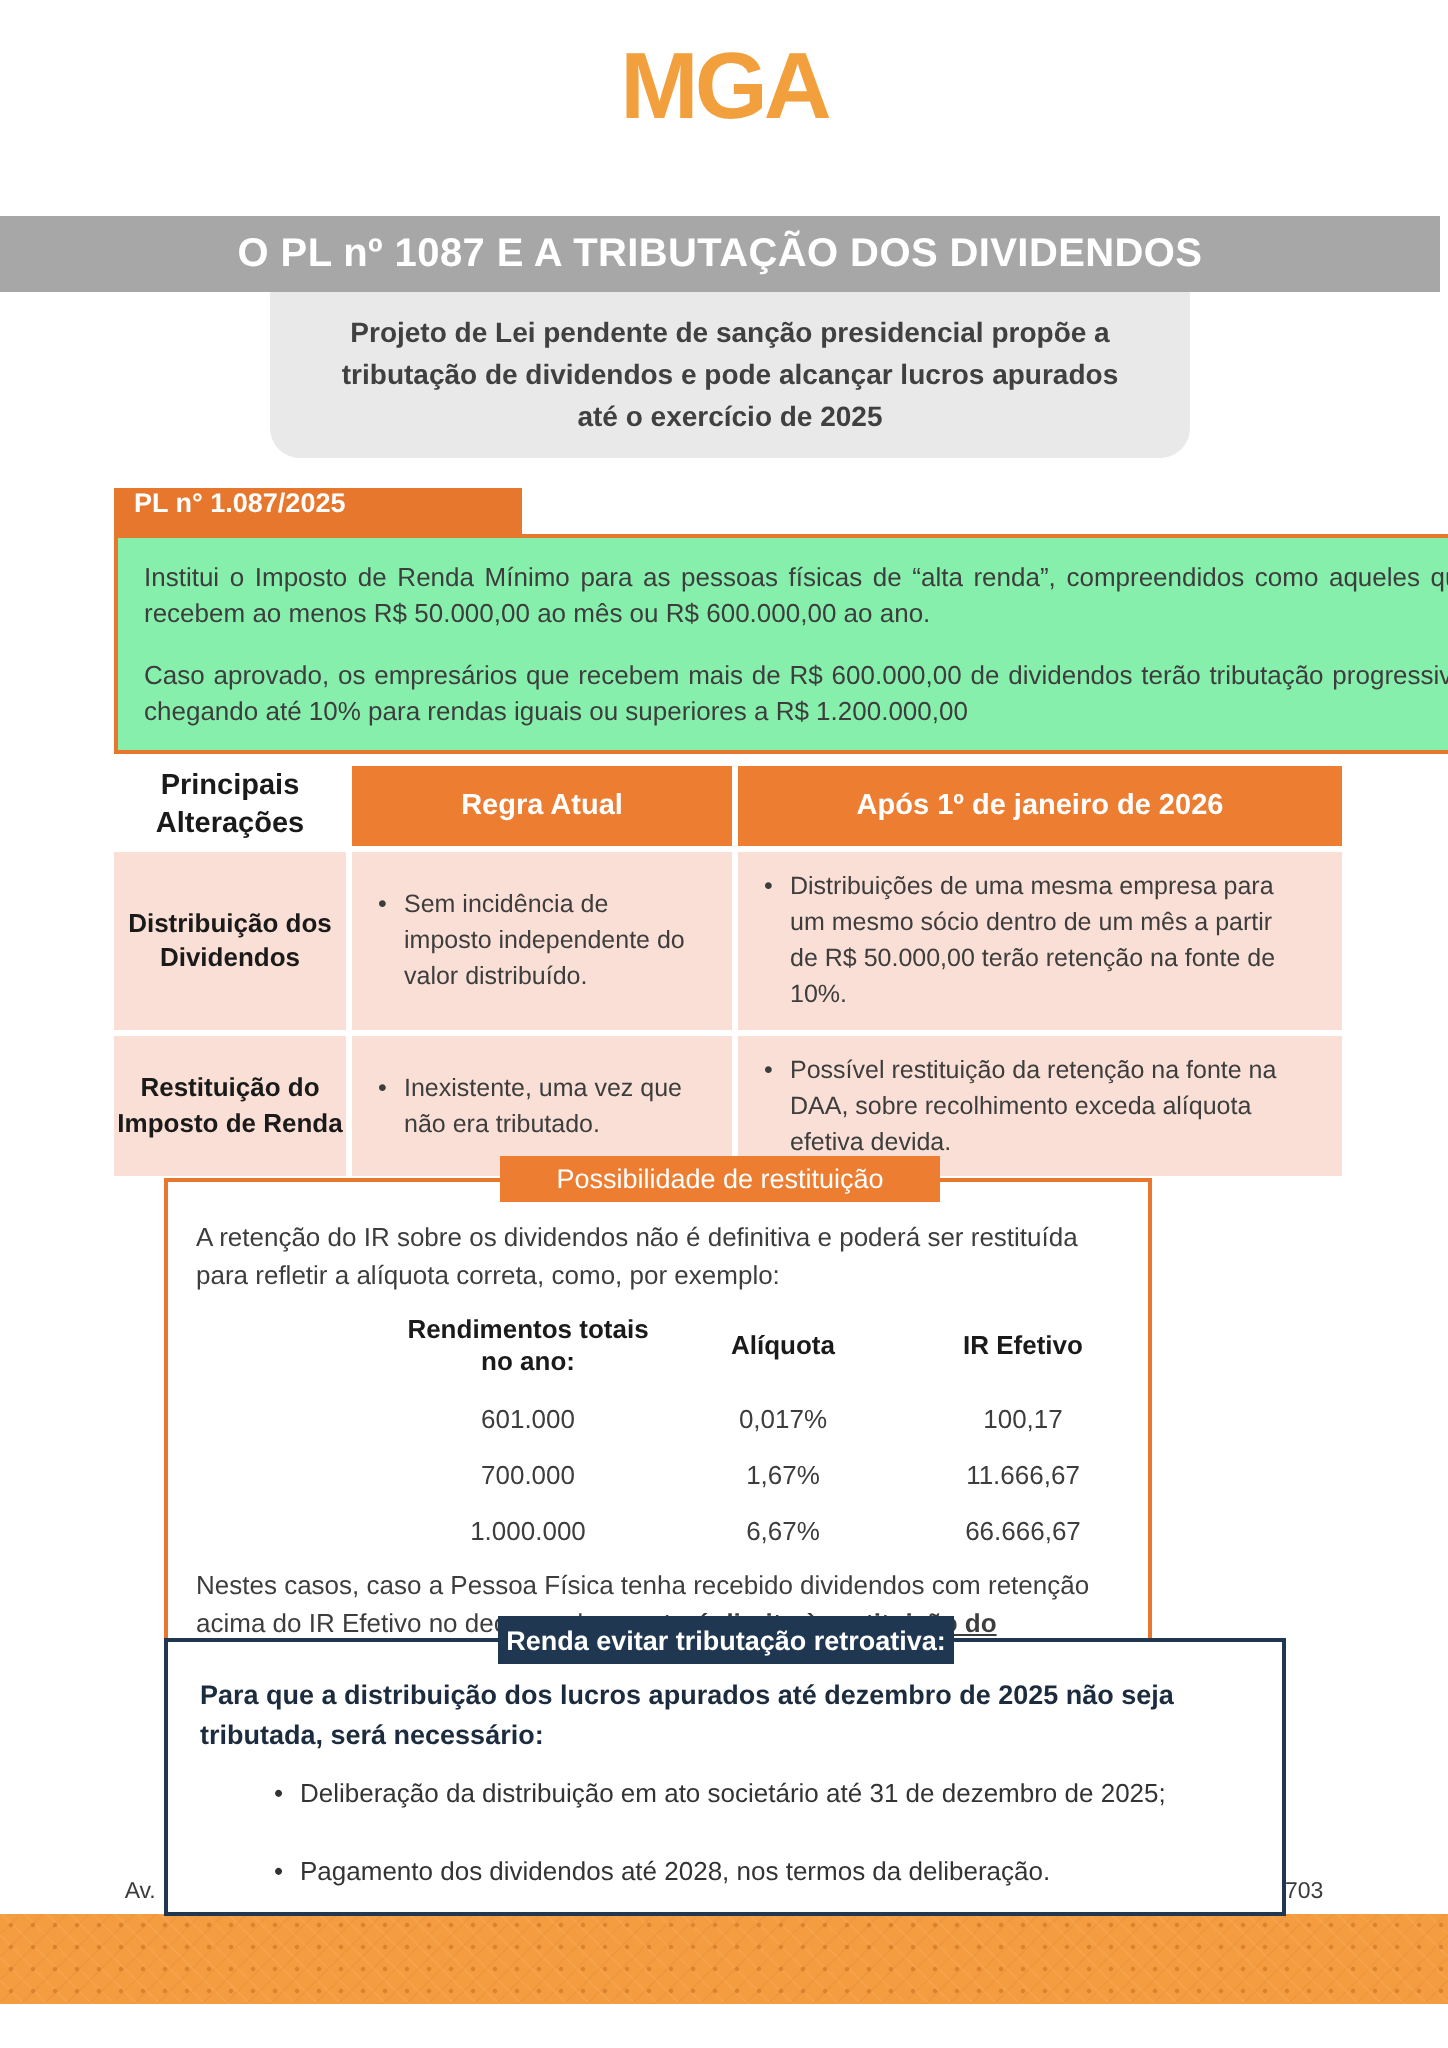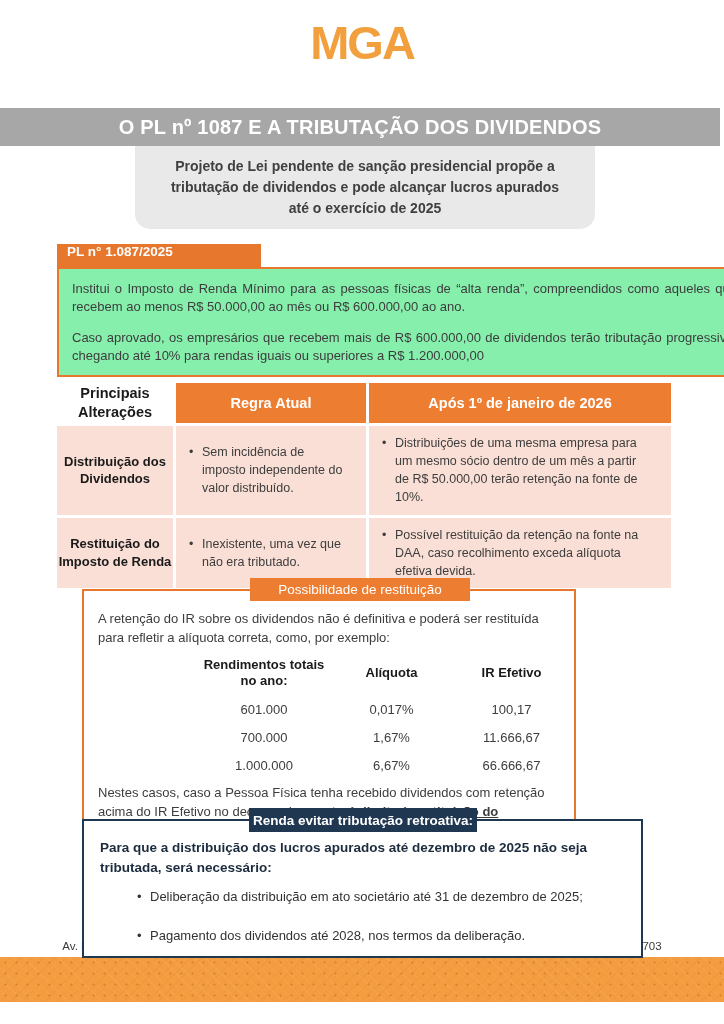--- a/index.html
+++ b/index.html
@@ -148,21 +148,21 @@
     </div>
     <div class="mt-cell mt-body row1">
       <div class="bullet">Distribuições de uma mesma empresa para um mesmo sócio dentro de um mês a partir de R$ 50.000,00 terão retenção na fonte de 10%.</div>
     </div>
 
     <div class="mt-cell mt-label row2">Restituição do Imposto de Renda</div>
     <div class="mt-cell mt-body row2">
       <div class="bullet">Inexistente, uma vez que não era tributado.</div>
     </div>
     <div class="mt-cell mt-body row2">
-      <div class="bullet">Possível restituição da retenção na fonte na DAA, caso recolhimento exceda alíquota efetiva devida.</div>
+      <div class="bullet">Possível restituição da retenção na fonte na DAA, sobre recolhimento exceda alíquota efetiva devida.</div>
     </div>
   </div>
 
   <div class="restit-label">
     <span>Possibilidade de restituição</span>
   </div>
   <div class="restit-box">
     <p class="restit-intro">A retenção do IR sobre os dividendos não é definitiva e poderá ser restituída para refletir a alíquota correta, como, por exemplo:</p>
     <div class="mini-table">
       <div class="mini-head">Rendimentos totais no ano:</div>

